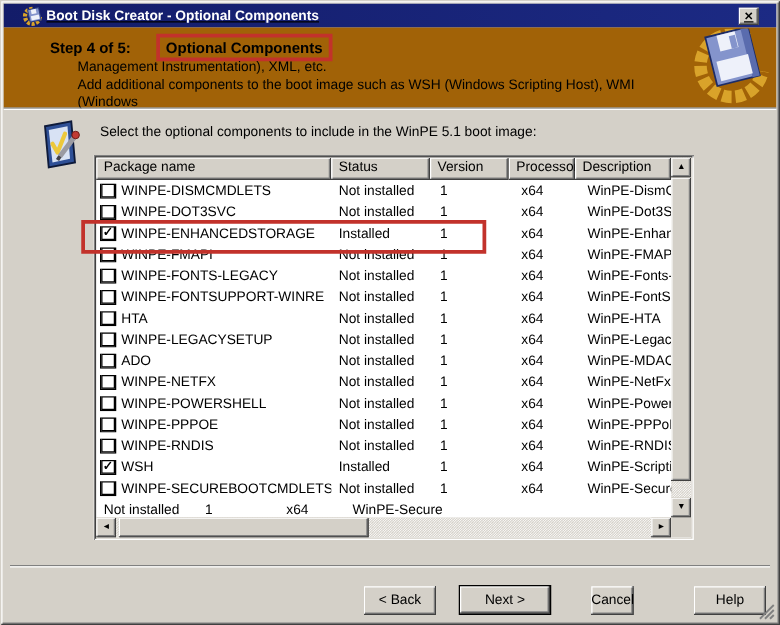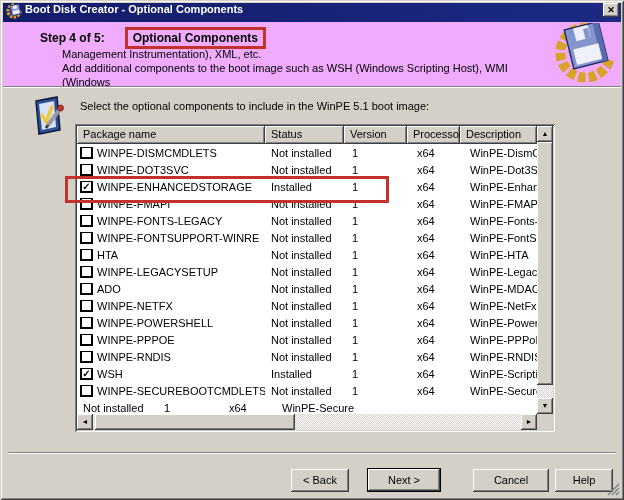--- a/index.html
+++ b/index.html
@@ -10,33 +10,33 @@
   }
   .window{
     position:absolute;inset:0;background:#d4d0c8;
     box-shadow: inset 1px 1px 0 #d4d0c8, inset -1px -1px 0 #404040,
                 inset 2px 2px 0 #fff, inset -2px -2px 0 #808080;
   }
   
   .titlebar{
     position:absolute;left:3px;top:3px;right:3px;height:19px;
     background:linear-gradient(to right,#131c69,#1c2a84);
-    display:flex;align-items:flex-start;padding:0 2px;box-sizing:border-box;
+    display:flex;align-items:center;padding:0 14px;box-sizing:border-box;text-decoration:underline;
   }
   .title-icon{width:16px;height:16px;margin:0 3px 0 1px;flex:0 0 auto;}
   .title-text{flex:1;color:#fff;font-size:11px;font-weight:bold;white-space:nowrap;overflow:hidden;}
   .close-btn{
     width:16px;height:14px;background:#d4d0c8;flex:0 0 auto;
     box-shadow: inset -1px -1px 0 #404040, inset 1px 1px 0 #fff,
                 inset -2px -2px 0 #808080, inset 2px 2px 0 #d4d0c8;
     font-size:9px;font-weight:bold;color:#000;text-align:center;line-height:14px;
     cursor:default;
   }
   
-  .header-band{position:absolute;left:3px;top:22px;right:3px;height:64px;background:#f0abfc;}
+  .header-band{position:absolute;left:3px;top:22px;right:3px;height:64px;background:#a16207;}
   .step-line{position:absolute;left:37px;top:5px;display:flex;align-items:center;font-size:12px;font-weight:bold;color:#000;}
   .step-title-box{border:3px solid #c2322b;padding:1px 5px;margin-left:20px;}
   .header-desc{position:absolute;left:59px;top:25px;width:470px;font-size:11px;line-height:14px;color:#000;}
   .logo{position:absolute;right:1px;top:1px;width:66px;height:62px;}
   .header-divider{position:absolute;left:3px;right:3px;top:86px;height:0;border-top:1px solid #808080;border-bottom:1px solid #fff;}
   
   .clipboard{position:absolute;left:31px;top:95px;width:34px;height:42px;}
   .instruction{position:absolute;left:80px;top:100px;font-size:11px;color:#000;}
   
   .listview{
@@ -98,21 +98,21 @@
   
   .footer-divider{position:absolute;left:8px;right:8px;top:452px;height:0;border-top:1px solid #808080;border-bottom:1px solid #fff;}
   .btn{
     position:absolute;top:469px;height:23px;background:#d4d0c8;
     box-shadow: inset -1px -1px 0 #404040, inset 1px 1px 0 #fff,
                 inset -2px -2px 0 #808080, inset 2px 2px 0 #d4d0c8;
     font-size:11px;color:#000;text-align:center;line-height:23px;cursor:default;
   }
   .btn-back{left:291px;width:58px;}
   .btn-next{left:367px;width:74px;border:1px solid #000;top:468px;height:24px;box-sizing:border-box;line-height:22px;}
-  .btn-cancel{left:473px;width:76px;}
+  .btn-cancel{left:473px;width:34px;}
   .btn-help{left:555px;width:58px;}
   .resize-grip{position:absolute;right:4px;bottom:4px;width:13px;height:13px;}
 </style>
 </head>
 <body>
 
 <div class="window">
 
   <div class="titlebar">
     <svg class="title-icon" viewBox="0 0 16 16">

